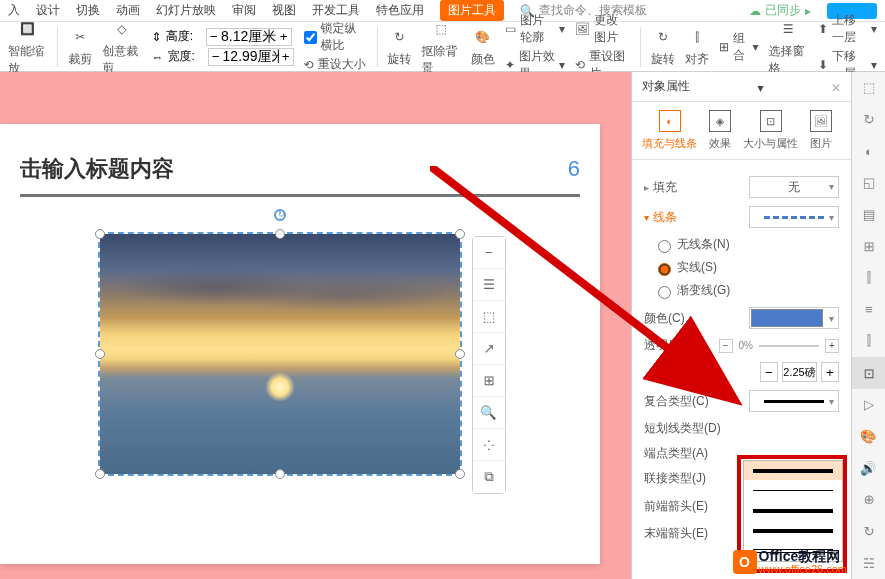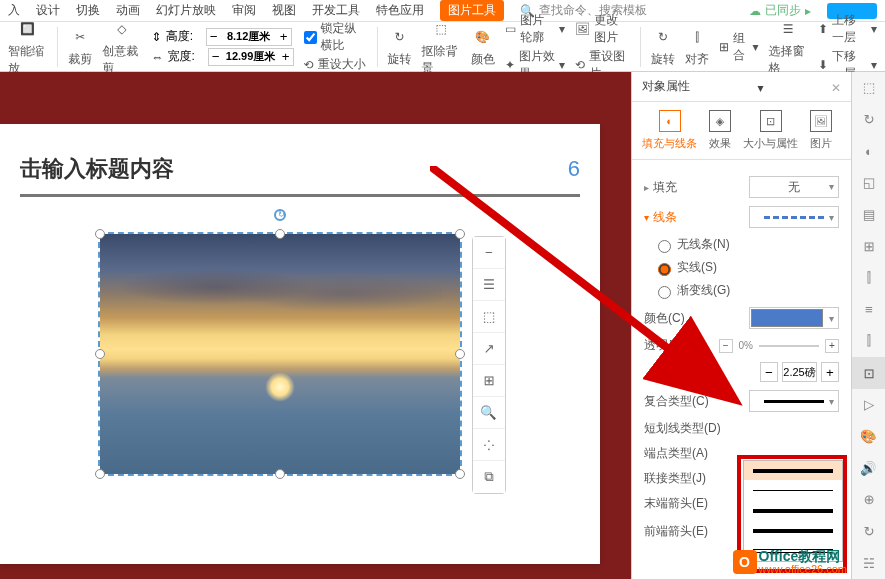--- a/index.html
+++ b/index.html
@@ -13,25 +13,25 @@
     .topbar .avatar { width: 50px; height: 16px; background: #0da6ff; border-radius: 3px; }
     
     .ribbon { height: 50px; background: #fff; border-bottom: 1px solid #d0d0d0; display: flex; align-items: center; padding: 0 8px; gap: 10px; }
     .ribbon-group { display: flex; flex-direction: column; align-items: center; gap: 2px; color: #555; }
     .ribbon-group .icn { width: 24px; height: 24px; display: flex; align-items: center; justify-content: center; }
     .ribbon-sep { width: 1px; height: 40px; background: #e0e0e0; }
     .ribbon .size-row { display: flex; align-items: center; gap: 4px; }
     .ribbon .size-row span.lbl { width: 36px; }
     .ribbon .spin { display: inline-flex; align-items: center; border: 1px solid #ccc; }
     .ribbon .spin button { width: 14px; height: 16px; border: none; background: #fff; cursor: pointer; }
-    .ribbon .spin input { width: 56px; border: none; text-align: center; font-size: 11px; font-weight: bold; }
+    .ribbon .spin input { width: 56px; border: none; text-align: center; font-size: 14px; }
     .ribbon .stack { display: flex; flex-direction: column; gap: 2px; }
     .ribbon .stack .row { display: flex; align-items: center; gap: 4px; color: #555; }
     
-    .workspace { position: absolute; top: 72px; left: 0; right: 254px; bottom: 0; background: #7f1d1d; overflow: hidden; }
+    .workspace { position: absolute; top: 72px; left: 0; right: 254px; bottom: 0; background: #fca5a5; overflow: hidden; }
     .slide { position: absolute; top: 52px; left: 0; width: 600px; height: 440px; background: #fff; box-shadow: 0 2px 6px rgba(0,0,0,0.15); padding: 30px 20px; }
     .slide-title { font-size: 22px; font-weight: bold; color: #333; border-bottom: 3px solid #777; padding-bottom: 10px; display: flex; justify-content: space-between; align-items: center; }
     .slide-title .num { color: #4a90d9; font-weight: normal; }
     
     .img-box { position: absolute; top: 110px; left: 100px; width: 360px; height: 240px; }
     .img-box .pic { width: 100%; height: 100%; background: linear-gradient(to bottom, #3a4a6a 0%, #5a6a8a 15%, #8a7a6a 25%, #c49a5a 35%, #f4d480 42%, #ffe090 48%, #f4d480 52%, #c0a070 56%, #7a8a9a 60%, #5a7a9a 75%, #4a6a8a 100%); position: relative; }
     .img-box .pic::before { content:""; position:absolute; bottom:30%; left:50%; width:30px; height:30px; background: radial-gradient(circle, #fff8d0 0%, #ffe090 40%, transparent 70%); transform: translateX(-50%); border-radius:50%; }
     .img-box .pic::after { content:""; position:absolute; top:10%; left:5%; right:5%; height:30%; background: radial-gradient(ellipse at 30% 40%, rgba(80,80,100,0.6) 0%, transparent 30%), radial-gradient(ellipse at 70% 50%, rgba(90,90,110,0.5) 0%, transparent 35%); }
     .sel-border { position: absolute; inset: -2px; border: 2px dashed #5b9bd5; pointer-events: none; }
     .handle { position: absolute; width: 10px; height: 10px; background: #fff; border: 1px solid #888; border-radius: 50%; }
@@ -89,21 +89,21 @@
     .compound-dd .opt .ln { width:80px; background:#000; }
     
     .right-rail { position: absolute; top: 72px; right: 0; bottom: 0; width: 34px; background: #f5f5f5; border-left: 1px solid #d0d0d0; display:flex; flex-direction:column; }
     .right-rail button { width:34px; height:34px; border:none; background:transparent; cursor:pointer; color:#888; display:flex; align-items:center; justify-content:center; }
     .right-rail button.active { background:#e0e0e0; color:#555; }
     
     .arrow-svg { position:absolute; top:166px; left:430px; pointer-events:none; z-index:5; }
     
     .footer-logo { position:absolute; bottom:4px; right:38px; display:flex; align-items:center; gap:2px; }
     .footer-logo .oicon { width:24px; height:24px; background:#ff6a00; border-radius:4px; color:#fff; font-weight:bold; display:flex; align-items:center; justify-content:center; font-size:14px; }
-    .footer-logo .otxt { color:#0f766e; font-size:14px; font-weight:bold; line-height:1; }
+    .footer-logo .otxt { color:#0f172a; font-size:14px; font-weight:bold; line-height:1; }
     .footer-logo .ourl { color:#ff6a00; font-size:11px; }
   </style>
 </head>
 <body>
 
 <div class="topbar">
   <span class="tab">入</span>
   <span class="tab">设计</span>
   <span class="tab">切换</span>
   <span class="tab">动画</span>
@@ -346,25 +346,25 @@
     <div class="prop-row">
       <span>短划线类型(D)</span>
     </div>
     <div class="prop-row">
       <span>端点类型(A)</span>
     </div>
     <div class="prop-row">
       <span>联接类型(J)</span>
     </div>
     <div class="prop-row">
-      <span>末端箭头(E)</span>
-    </div>
-    <div class="prop-row">
       <span>前端箭头(E)</span>
       <div class="line-preview"></div>
+    </div>
+    <div class="prop-row">
+      <span>末端箭头(E)</span>
     </div>
   </div>
 </div>
 
 <div class="compound-dd">
   <div class="opt sel">
       <div class="ln" style="height:4px"></div>
     </div>
   <div class="opt">
       <div class="ln" style="height:1px"></div>

